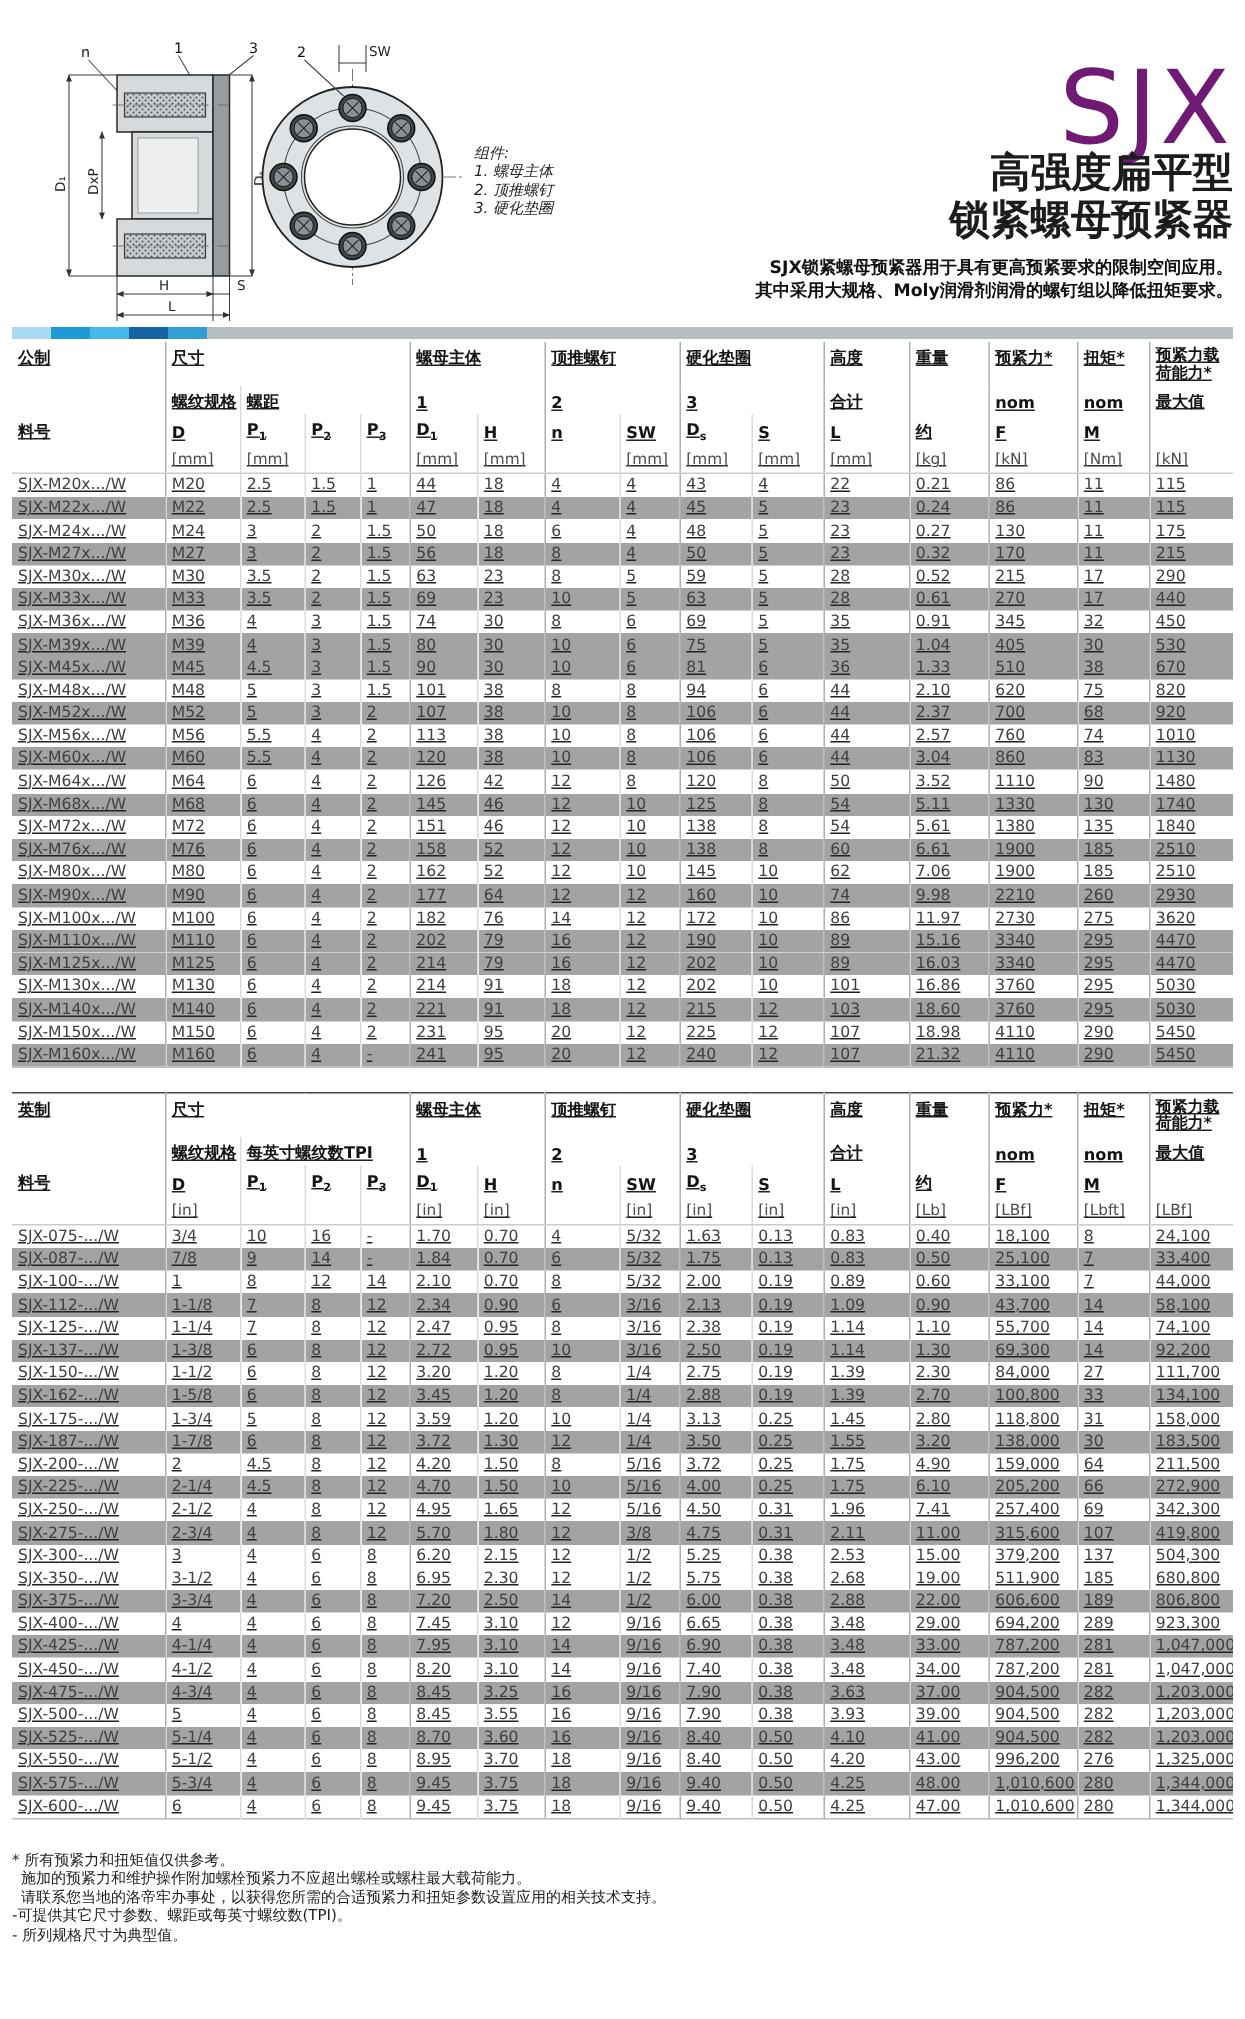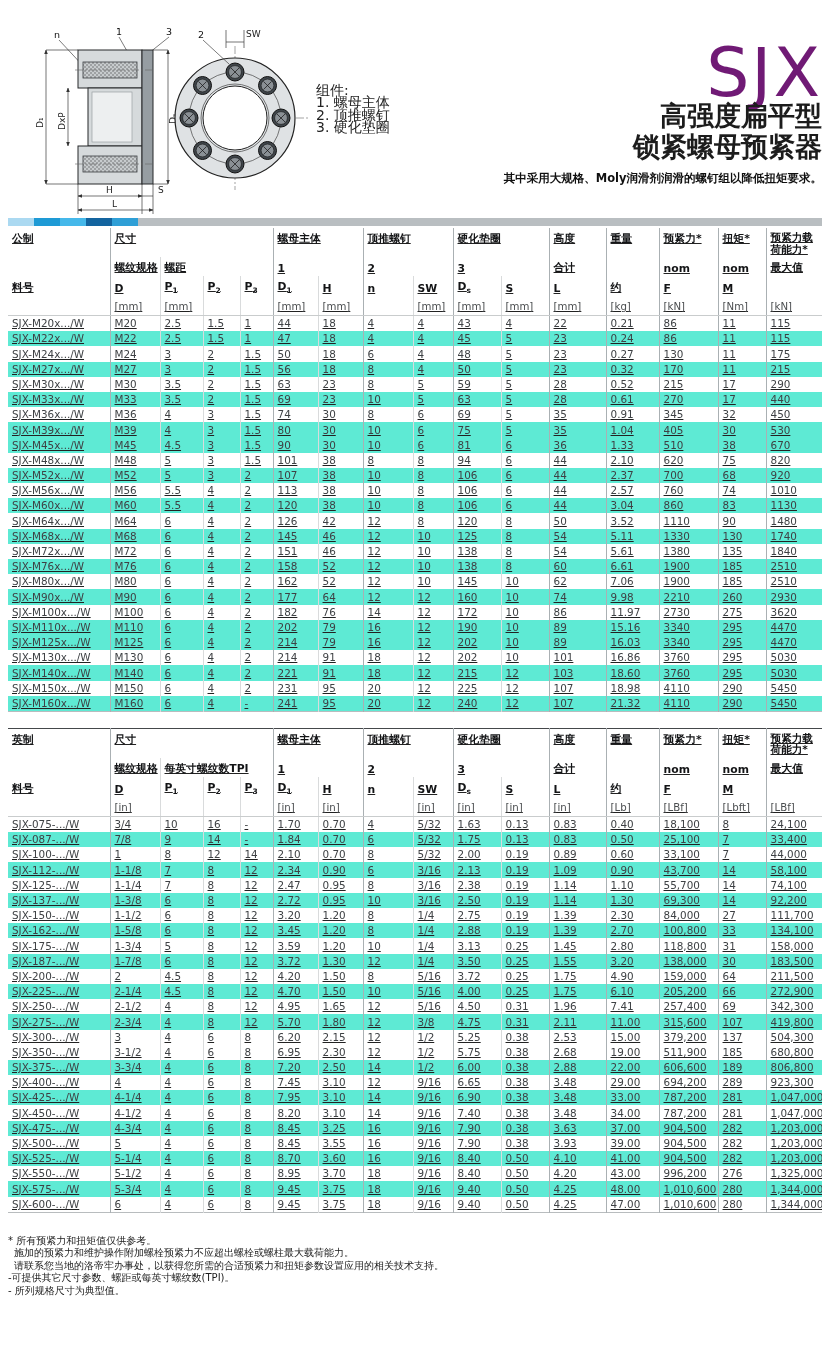--- a/index.html
+++ b/index.html
@@ -3,40 +3,40 @@
 <meta charset="utf-8">
 <style>
   html,body{margin:0;padding:0;}
   body{
     width:830px;height:1346px;position:relative;background:#ffffff;
     font-family:"DejaVu Sans","Liberation Sans",sans-serif;color:#222;
     overflow:hidden;
   }
   
   .drawing{position:absolute;left:30px;top:24px;width:285px;height:196px;}
-  .legend{position:absolute;left:316px;top:84px;width:95px;font-size:14px;line-height:12.3px;color:#232323;}
+  .legend{position:absolute;left:316px;top:97px;width:95px;font-size:10px;line-height:12.3px;color:#232323;font-style:italic;}
   .title-block{position:absolute;top:46px;right:8px;text-align:right;}
   .t-sjx{font-size:68px;font-weight:400;letter-spacing:2px;line-height:54px;color:#701a75;}
   .t-sub{font-size:27px;font-weight:600;line-height:31px;color:#1c1c1c;}
   .t-desc{font-size:11.5px;font-weight:700;line-height:15px;margin-top:9px;color:#101010;}
   
   .tables{position:absolute;top:218px;left:8px;width:814px;}
   .accent-bar{display:flex;height:8px;margin-bottom:2px;}
   .accent-bar .seg{width:26px;height:100%;}
   .accent-bar .fillrest{flex:1;height:100%;}
   table.spec{border-collapse:collapse;table-layout:fixed;width:814px;border-bottom:1px solid #b8bcbe;text-decoration:underline;}
   table.spec.imperial{margin-top:16px;border-top:1px solid #44474a;}
   .spec th,.spec td{text-align:left;vertical-align:bottom;padding:1px 4px;overflow:hidden;white-space:nowrap;}
   .spec thead th{color:#131416;font-weight:700;font-size:10.8px;}
   .spec .r1 th{height:24px;vertical-align:top;padding-top:4px;}
   .spec .r2 th{height:17px;}
   .spec .r3 th{height:18px;}
   .spec .units th{height:15px;font-weight:400;color:#4a4d4f;font-size:10.2px;padding-bottom:3px;border-bottom:1px solid #c9cccd;}
   .spec tbody td{font-size:10.4px;color:#3e4144;height:13.2px;line-height:13px;}
-  .spec tbody tr.alt{background:#5eead4;}
+  .spec tbody tr.alt{background:#a3a3a3;}
   .cap div{line-height:11.5px;font-size:10.6px;}
   .ctr{text-align:center;}
   tr.cells>*:nth-child(2),tr.cells>*:nth-child(6),tr.cells>*:nth-child(8),tr.cells>*:nth-child(10),
   tr.cells>*:nth-child(12),tr.cells>*:nth-child(13),tr.cells>*:nth-child(14),tr.cells>*:nth-child(15),
   tr.cells>*:nth-child(16){border-left:1px solid #aab0b3;}
   tr.cells>*:nth-child(3),tr.cells>*:nth-child(4),tr.cells>*:nth-child(5),tr.cells>*:nth-child(7),
   tr.cells>*:nth-child(9),tr.cells>*:nth-child(11){border-left:1px solid #d9dbdc;}
   .bd{border-left:1px solid #aab0b3;}
   .bl{border-left:1px solid #d9dbdc;}
   sub{font-size:7.5px;}
@@ -192,20 +192,21 @@
   <div>1. 螺母主体</div>
   <div>2. 顶推螺钉</div>
   <div>3. 硬化垫圈</div>
 </div>
 
 <div class="title-block">
   <div class="t-sjx">SJX</div>
   <div class="t-sub">高强度扁平型</div>
   <div class="t-sub">锁紧螺母预紧器</div>
   <div class="t-desc">
+    <div>SJX锁紧螺母预紧器用于具有更高预紧要求的限制空间应用。</div>
     <div>其中采用大规格、Moly润滑剂润滑的螺钉组以降低扭矩要求。</div>
   </div>
 </div>
 
 <div class="tables">
 
   <div class="accent-bar">
       <span class="seg" style="background: rgb(171, 217, 241);"></span>
       <span class="seg" style="background: rgb(30, 154, 213);"></span>
       <span class="seg" style="background: rgb(69, 184, 234);"></span>

